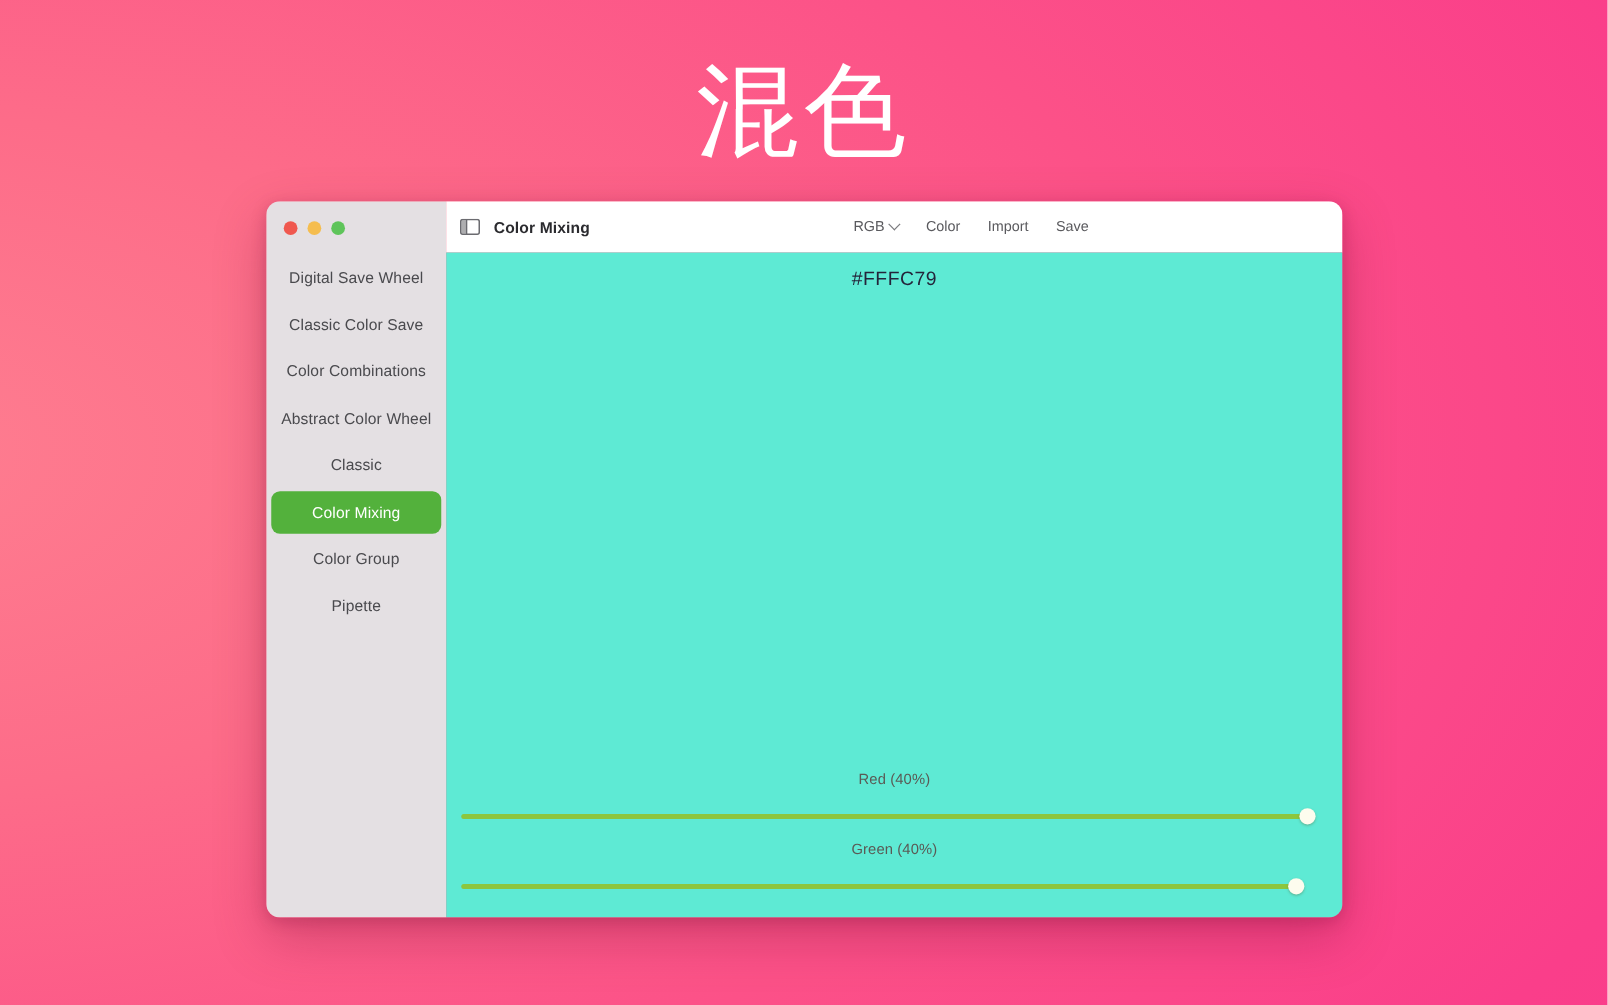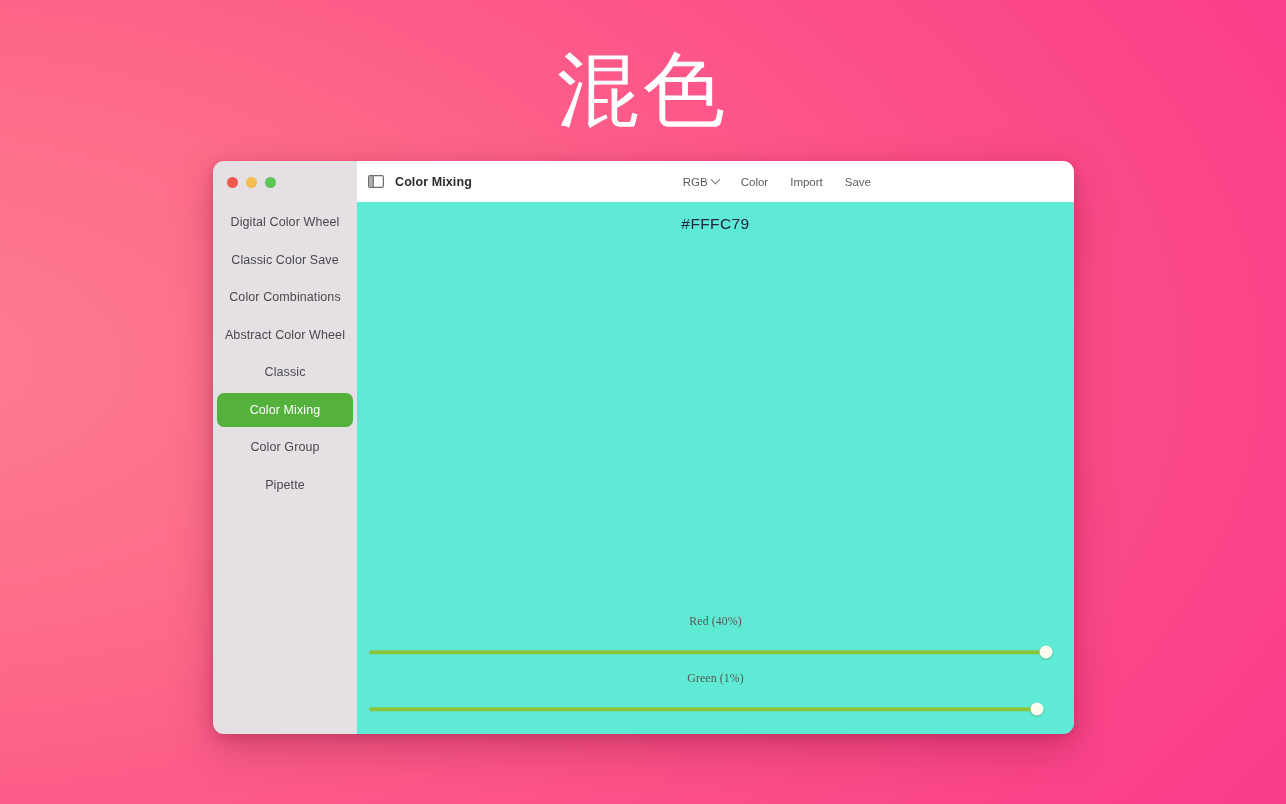--- a/index.html
+++ b/index.html
@@ -181,21 +181,20 @@
     margin-bottom: 12px;
   }
   .slider-group:last-child { margin-bottom: 0; }
 
   .slider-label {
     text-align: center;
     font-size: 11.8px;
     color: #5A5A55;
     margin-bottom: 16px;
     letter-spacing: 0.1px;
-    font-family: Liberation Serif, serif;
   }
 
   .slider-row {
     position: relative;
     height: 14px;
     margin: 0 11px 0 12px;
   }
 
   .slider-track {
     position: absolute;
@@ -228,21 +227,21 @@
 
   <div class="sidebar">
 
     <div class="traffic-lights">
       <div class="tl tl-close"></div>
       <div class="tl tl-min"></div>
       <div class="tl tl-max"></div>
     </div>
 
     <div class="nav-item">
-      <span>Digital Color Wheel</span>
+      <span>Digital Save Wheel</span>
     </div>
     <div class="nav-item">
       <span>Classic Color Save</span>
     </div>
     <div class="nav-item">
       <span>Color Combinations</span>
     </div>
     <div class="nav-item">
       <span>Abstract Color Wheel</span>
     </div>
@@ -294,21 +293,21 @@
 
         <div class="slider-group">
           <div class="slider-label">Red (40%)</div>
           <div class="slider-row">
             <div class="slider-track" style="width:97.5%"></div>
             <div class="slider-thumb" style="left:97.5%"></div>
           </div>
         </div>
 
         <div class="slider-group">
-          <div class="slider-label">Green (1%)</div>
+          <div class="slider-label">Green (40%)</div>
           <div class="slider-row">
             <div class="slider-track" style="width:96.2%"></div>
             <div class="slider-thumb" style="left:96.2%"></div>
           </div>
         </div>
 
 
       </div>
     </div>
   </div>

